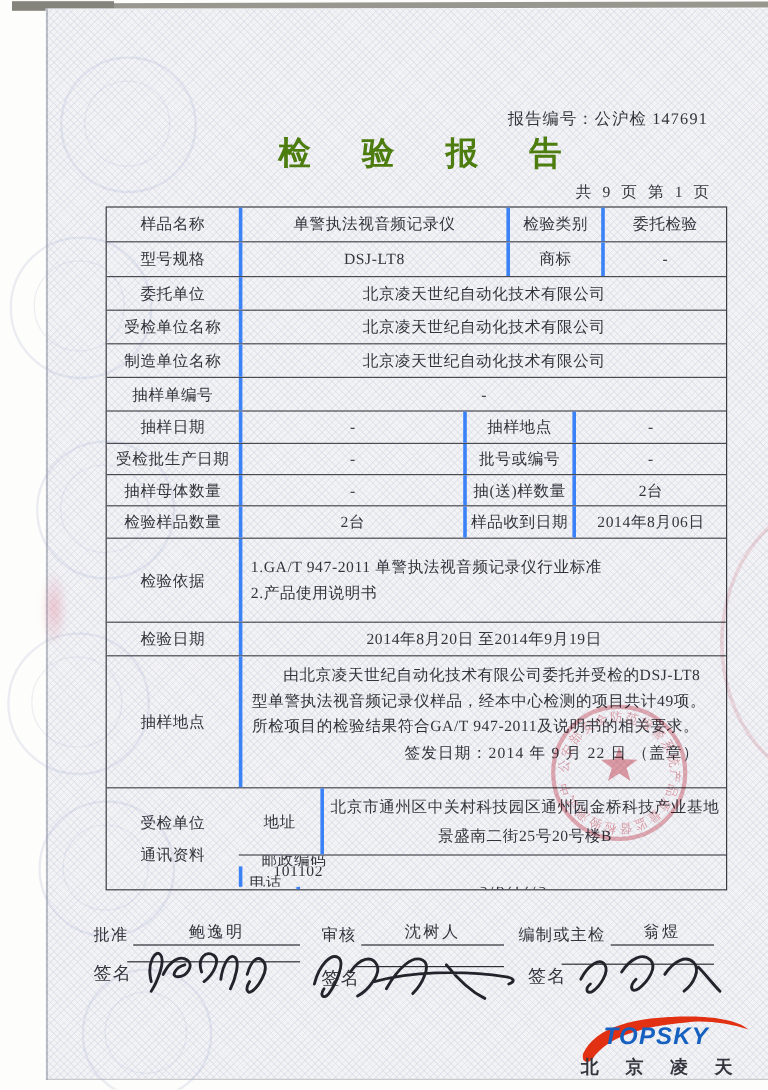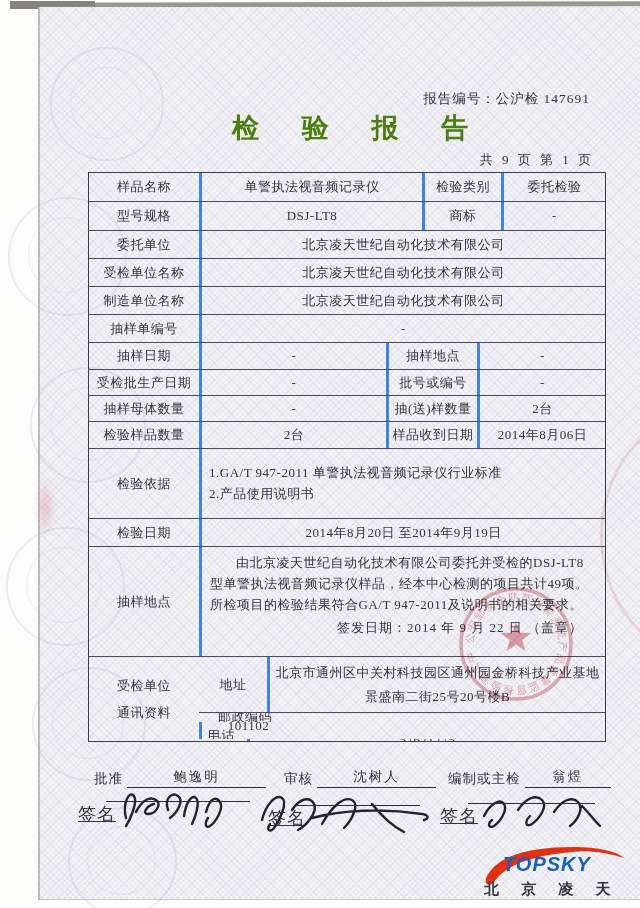--- a/index.html
+++ b/index.html
@@ -51,25 +51,25 @@
   .contact-zipr{display:flex;height:28px;box-sizing:border-box;flex-direction:column;}
   .addr-lab{width:68px;}
   .addr-val{flex:1;flex-direction:column;justify-content:center;line-height:1.8;}
   .zip-lab{width:92px;} .zip-val{width:96px;} .tel-lab{width:42px;text-decoration:underline;} .tel-val{flex:1;margin-left:48px;}
   .two-line{flex-direction:column;line-height:2.1;}
   
   .stamp{position:absolute;left:446px;top:574px;width:140px;height:140px;mix-blend-mode:multiply;opacity:.85;}
   .stamp-edge{position:absolute;left:600px;top:415px;width:190px;height:235px;border-radius:50%;
     border:3px solid rgba(205,70,85,.16);mix-blend-mode:multiply;}
   
-  .sig-row1{position:absolute;top:768px;left:16px;width:622px;height:20px;font-size:13.5px;}
+  .sig-row1{position:absolute;top:768px;left:0;width:622px;height:20px;font-size:13.5px;}
   .sig-group{position:absolute;display:flex;align-items:flex-end;}
   .slab{white-space:nowrap;padding-right:4px;letter-spacing:1px;}
   .sline{flex:1;border-bottom:1.5px solid #2e2e36;text-align:center;letter-spacing:2px;padding-bottom:1px;}
-  .sig-row2-lab{position:absolute;font-size:18px;letter-spacing:1px;text-decoration:underline;}
+  .sig-row2-lab{position:absolute;font-size:15px;letter-spacing:1px;}
   .sigline{position:absolute;border-bottom:1.5px solid #2e2e36;}
   .sig-svg{position:absolute;overflow:visible;}
   .ink{fill:none;stroke:#23232b;stroke-width:2.4;stroke-linecap:round;stroke-linejoin:round;}
   
   .logo{position:absolute;left:476px;top:846px;width:152px;height:60px;font-family:"Liberation Sans","DejaVu Sans",sans-serif;text-align:right;}
   .logo-swoosh{position:absolute;left:0;top:0;width:152px;height:40px;}
   .logo-top{position:absolute;left:27px;top:7px;font-size:20px;font-weight:bold;font-style:italic;
     color:#1660c0;letter-spacing:1px;white-space:nowrap;}
   .logo-sub{position:absolute;left:8px;top:34px;font-size:15px;font-weight:bold;letter-spacing:9px;
     color:#34353d;white-space:nowrap;}

